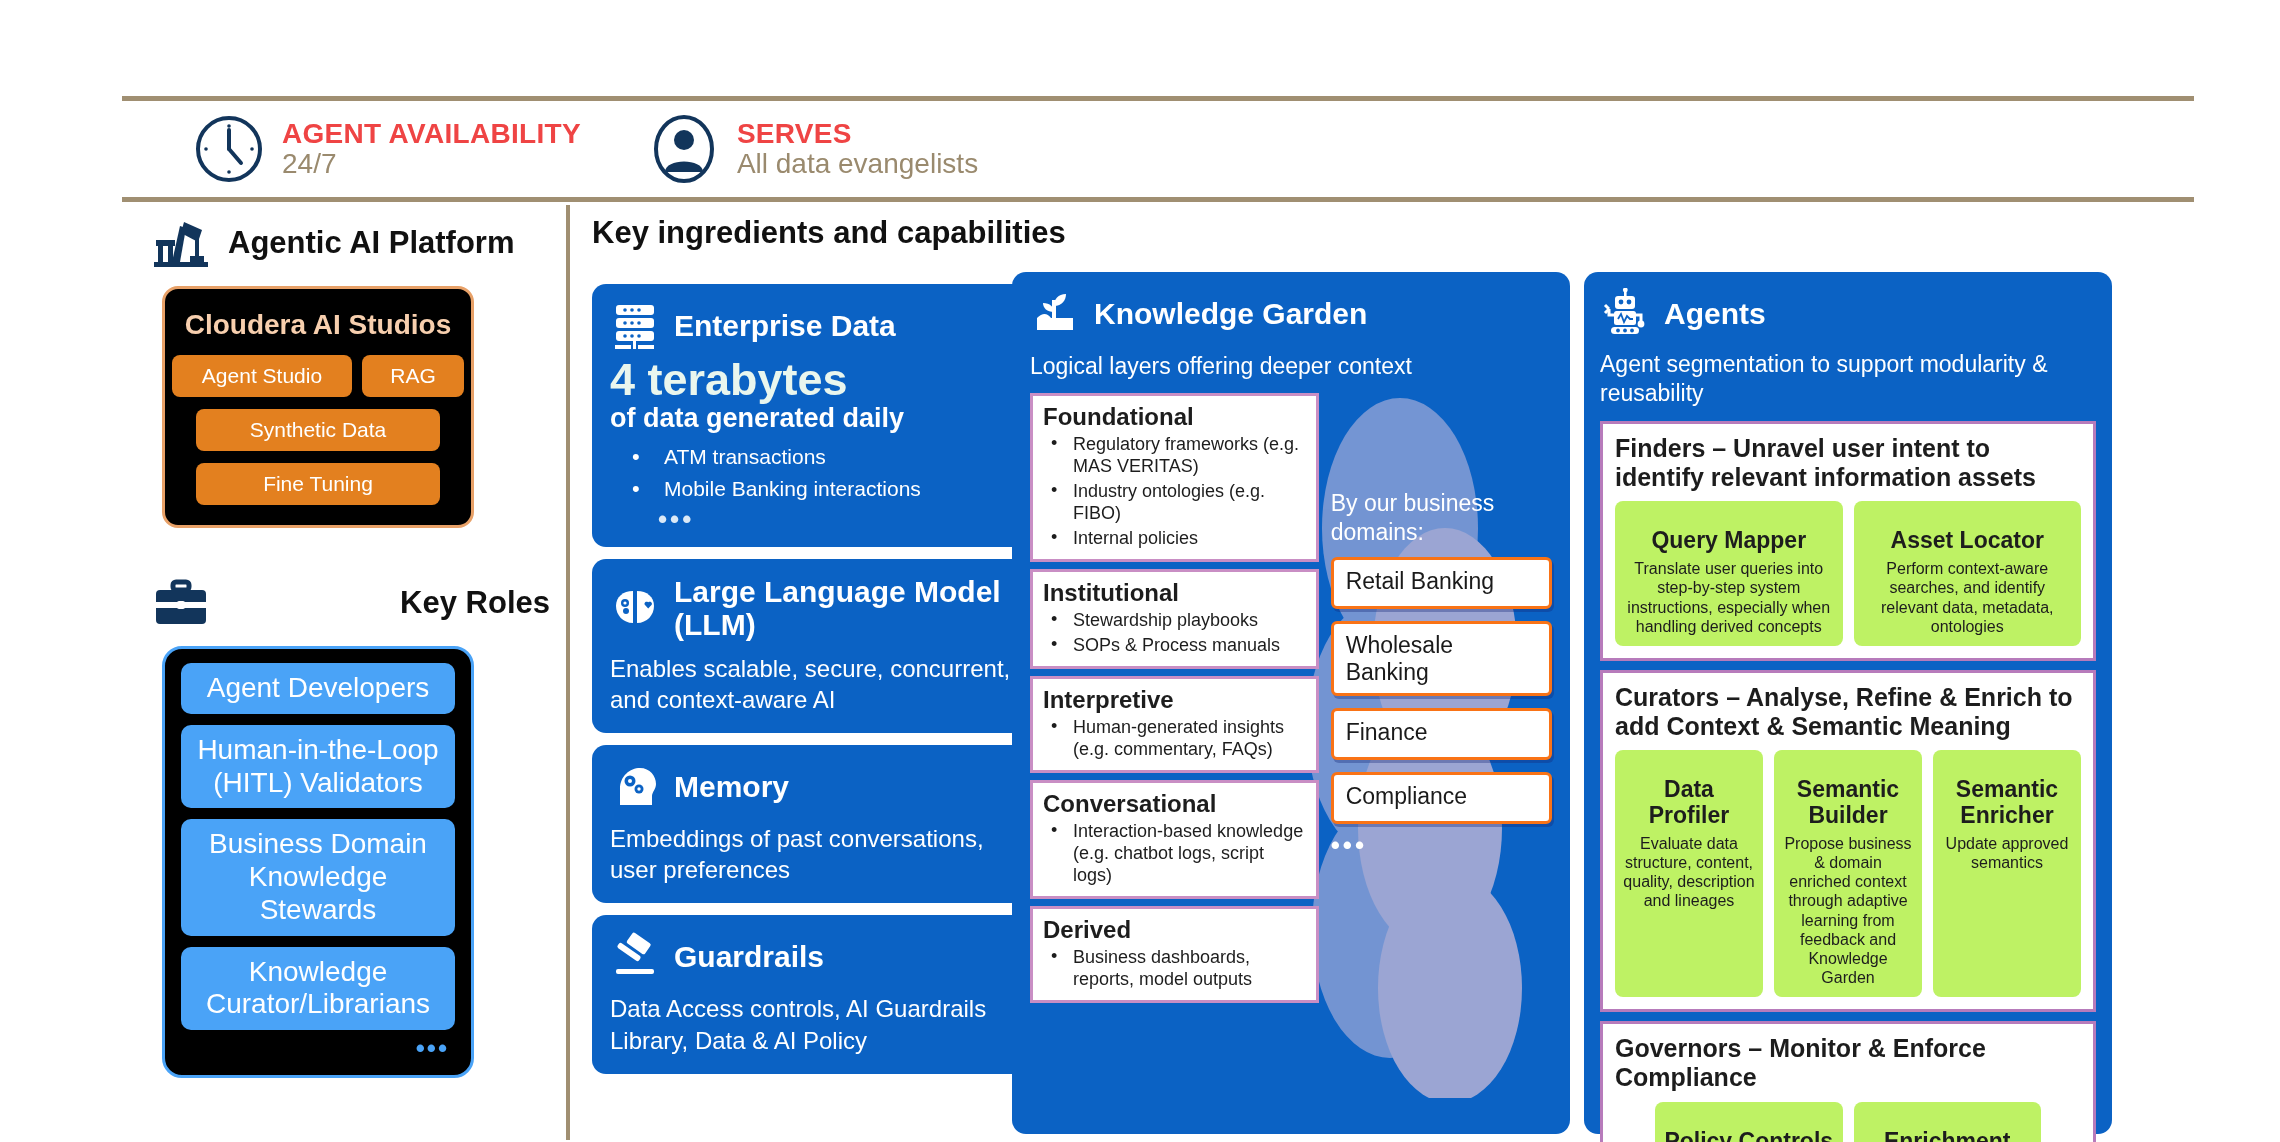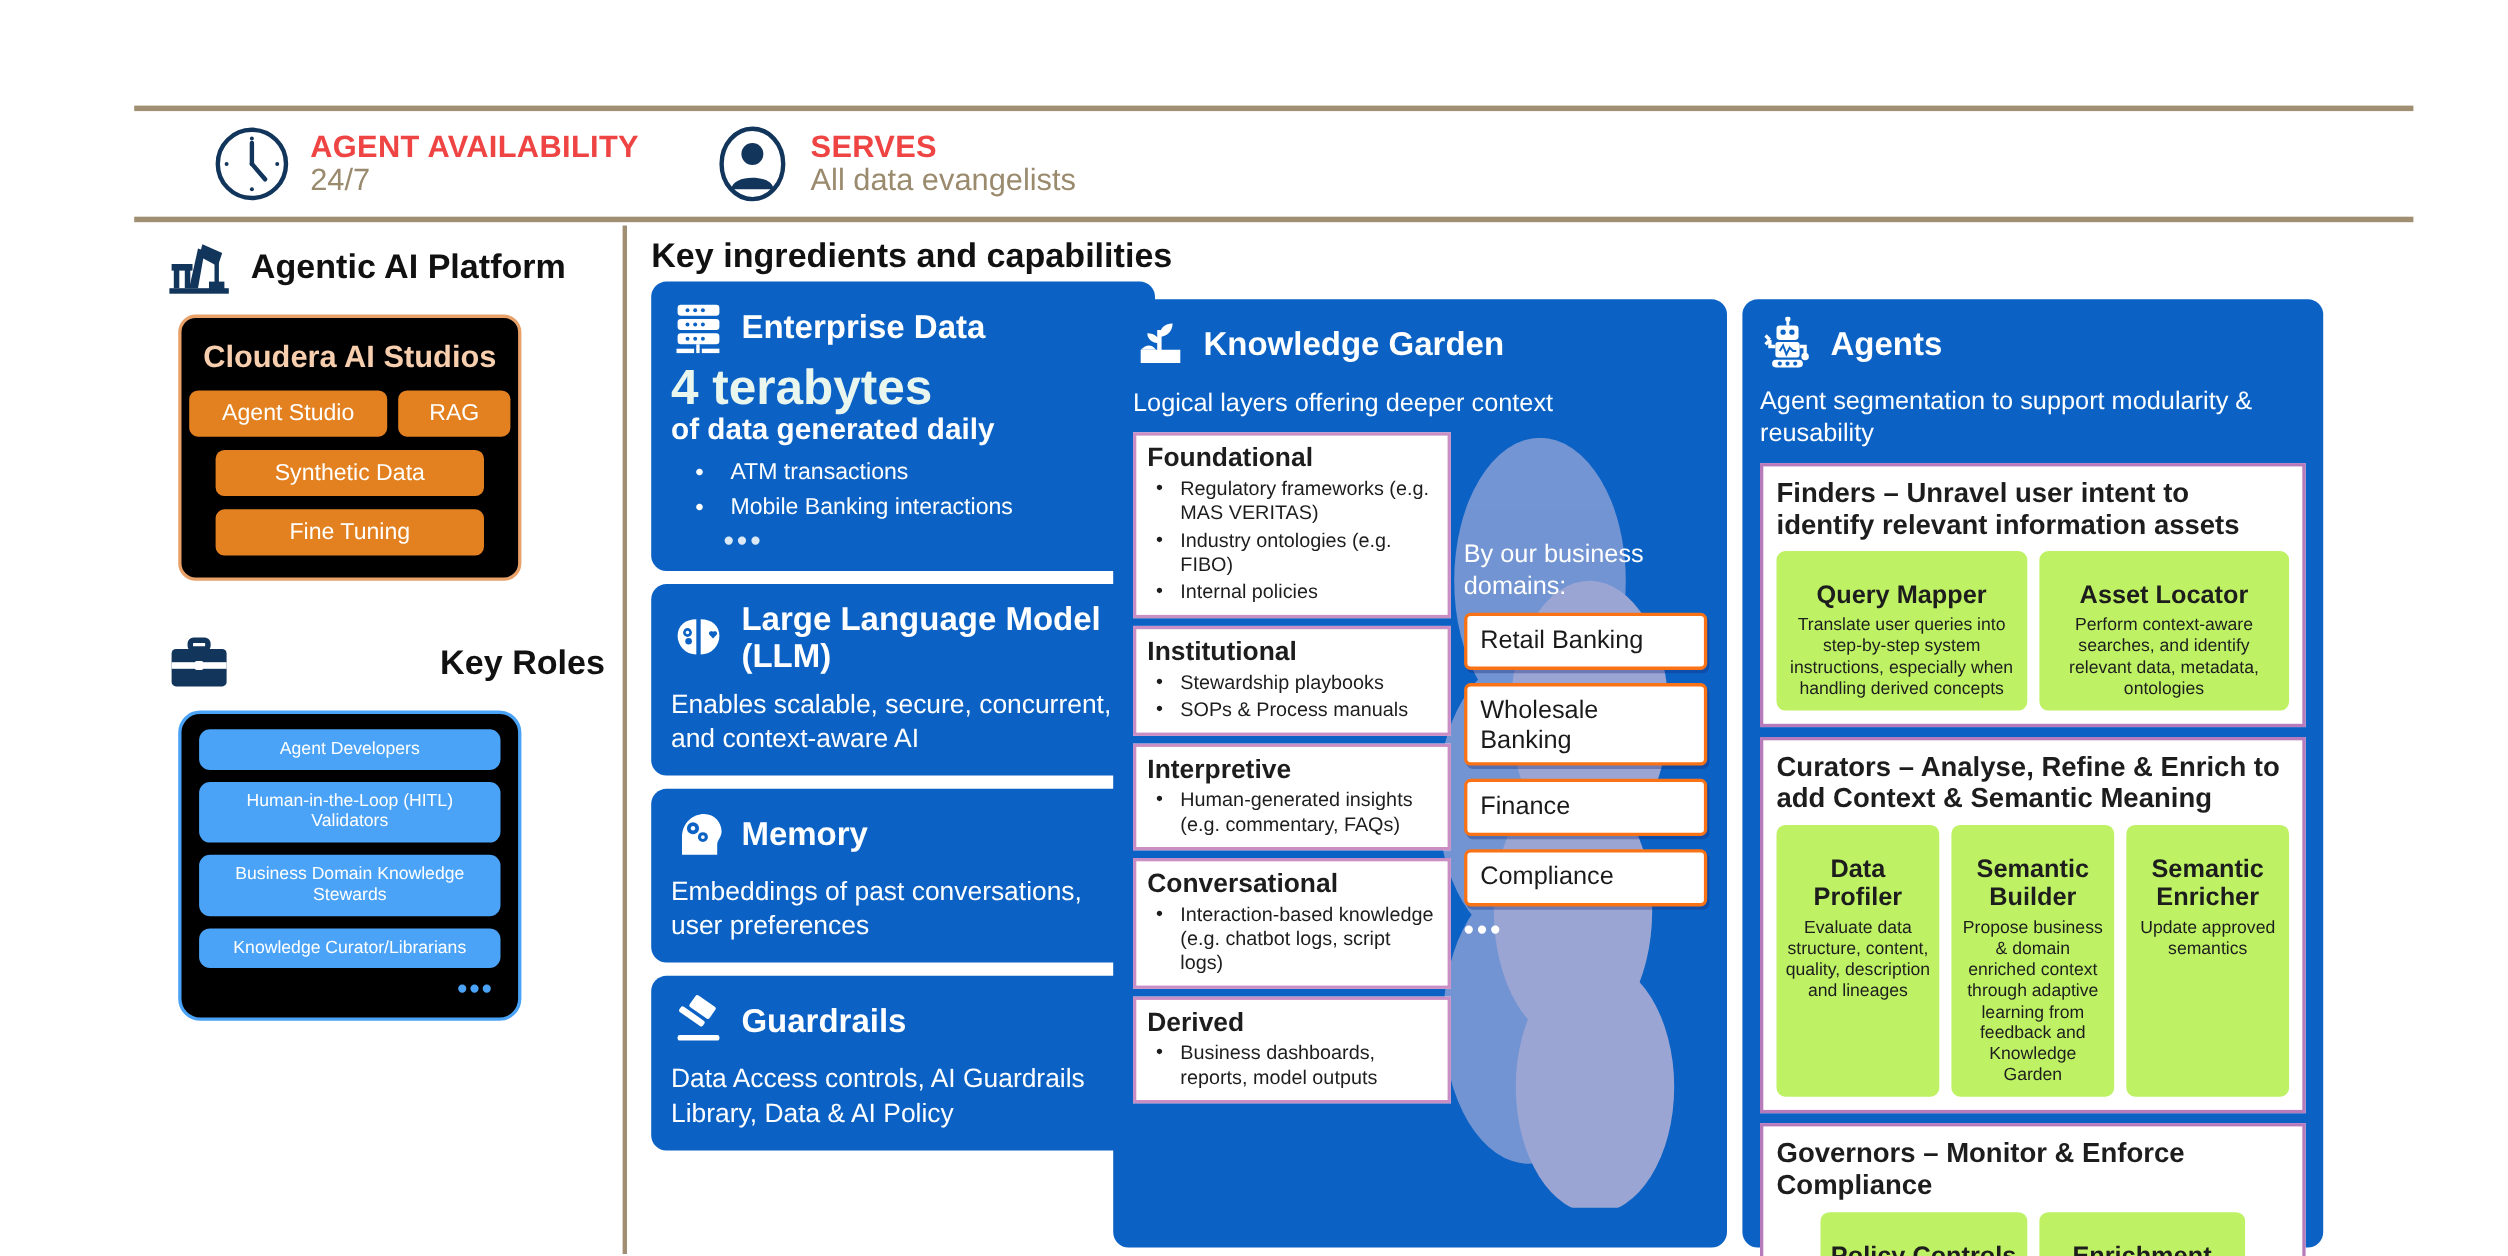--- a/index.html
+++ b/index.html
@@ -43,40 +43,40 @@
   .opill.w-agent{flex:0 0 168px;}
   .opill.w-rag{flex:0 0 90px;}
   .opill.w-wide{flex:0 0 232px;}
 
   .roles-head{margin-top:44px;justify-content:space-between;}
   .roles-box{
     margin-top:12px;background:#000;border:3px solid #4aa3f7;border-radius:20px;
     padding:14px 16px 8px;width:312px;box-sizing:border-box;margin-left:12px;position:relative;
   }
   .bpill{
-    background:#4aa3f7;color:#fff;border-radius:10px;font-size:16px;
+    background:#4aa3f7;color:#fff;border-radius:10px;font-size:28px;
     padding:9px 8px;text-align:center;margin-bottom:11px;line-height:1.17;
   }
   .dots-right{text-align:right;color:#4aa3f7;font-size:26px;font-weight:bold;letter-spacing:2px;
     line-height:.6;padding:0 6px 10px 0;}
 
   
   .vdiv{position:absolute;left:566px;top:205px;width:4px;height:935px;background:#a08f72;}
 
   
   .main-title{position:absolute;left:592px;top:215px;font-size:31px;font-weight:600;color:#111;}
 
   
   .bcard{background:#0b62c4;border-radius:14px;color:#fff;box-sizing:border-box;}
   .card-head{display:flex;align-items:center;gap:14px;}
   .card-head .ico{width:50px;height:50px;flex:0 0 auto;}
   .card-head .ttl{font-size:30px;font-weight:600;line-height:1.1;}
 
   
-  .col2{position:absolute;left:592px;top:256px;width:458px;}
+  .col2{position:absolute;left:592px;top:284px;width:458px;}
   .c2card{margin-bottom:12px;padding:16px 18px 18px;}
   .big-num{font-size:45px;font-weight:700;color:#e9f6ee;line-height:1.05;margin-top:6px;}
   .big-sub{font-size:27px;font-weight:700;color:#ffffff;line-height:1.12;margin-bottom:8px;}
   .bullets{list-style:none;margin:0;padding:0;}
   .bullets li{position:relative;padding-left:54px;font-size:21px;line-height:1.5;color:#fff;}
   .bullets li:before{content:"\2022";position:absolute;left:22px;top:-1px;font-size:22px;}
   .dots-l{color:#dbe9f7;font-size:26px;font-weight:bold;letter-spacing:3px;line-height:.7;padding-left:48px;padding-top:6px;}
   .cbody{font-size:24px;line-height:1.3;margin-top:12px;color:#fff;}
 
   

